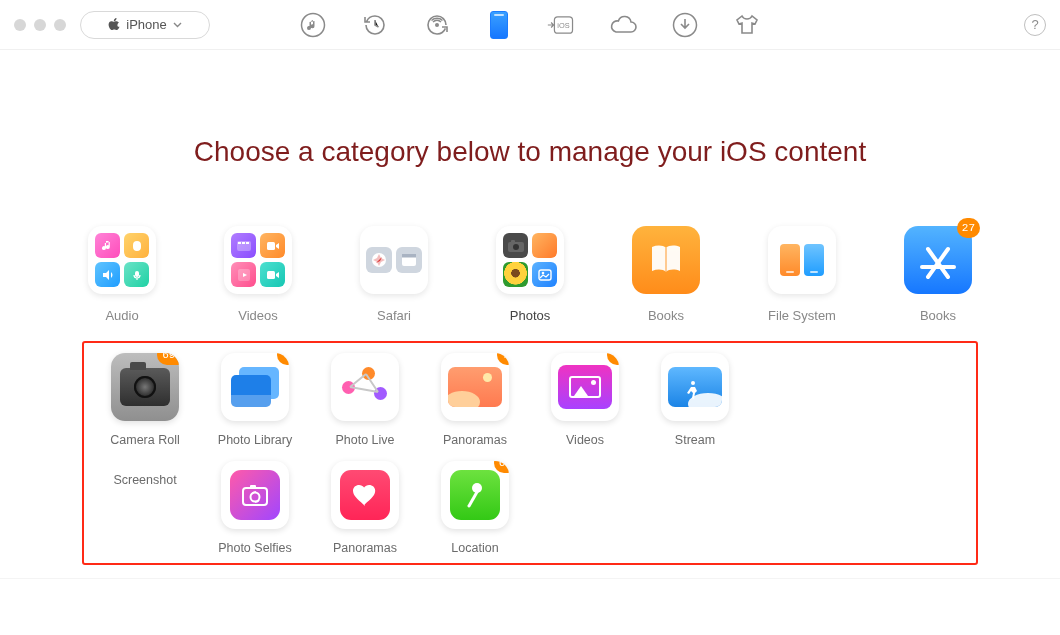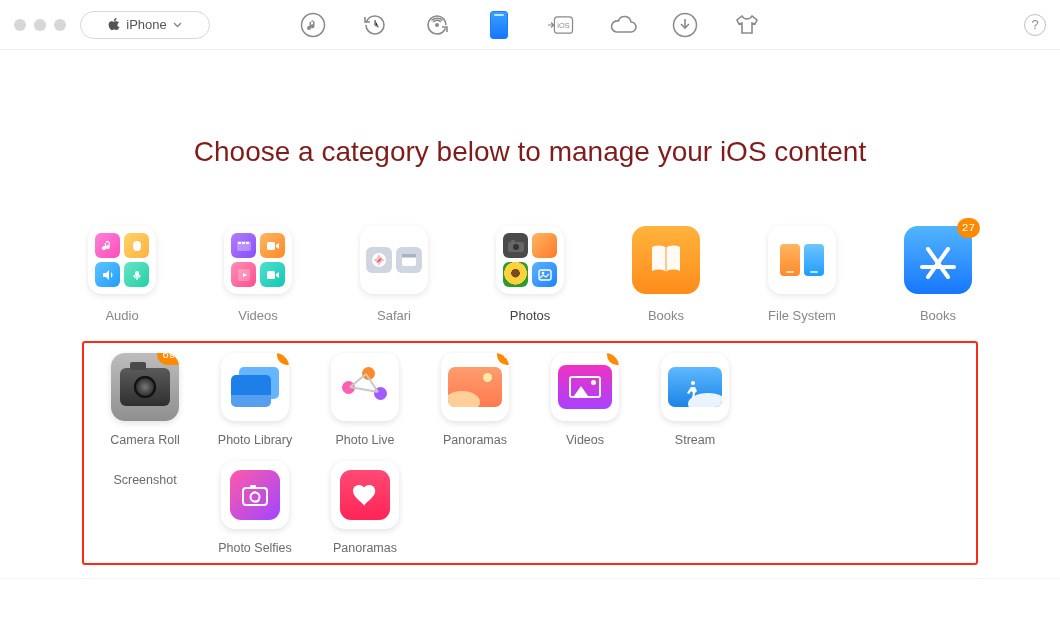--- a/index.html
+++ b/index.html
@@ -514,18 +514,30 @@
         <div class="pi-tile" style="padding:0;">
           <div class="fav-tile">
             <svg width="28" height="26" viewBox="0 0 28 26">
                 <path fill="#fff" d="M14 24l-1.6-1.5C5.8 16.6 2 13.1 2 8.8 2 5.3 4.7 3 8.1 3c2 0 3.9 1 5 2.5C14.2 4 16.1 3 18.1 3 21.5 3 24.2 5.3 24.2 8.8c0 4.3-3.8 7.8-10.6 13.7L14 24z"></path>
               </svg>
           </div>
         </div>
         <div class="pi-label">Panoramas</div>
       </div>
 
+      <div class="photo-item">
+        <div class="pi-tile" style="padding:0;">
+          <div class="loc-tile">
+            <svg width="24" height="30" viewBox="0 0 24 30">
+                <circle cx="14" cy="8" r="5" fill="#fff"></circle>
+                <path stroke="#fff" stroke-width="3" stroke-linecap="round" d="M14 12L6 26"></path>
+              </svg>
+          </div>
+          <div class="badge">60</div>
+        </div>
+        <div class="pi-label">Location</div>
+      </div>
 
     </div>
   </div>
 </div>
 
 <div class="footer-line"></div>
 
 </body></html>

